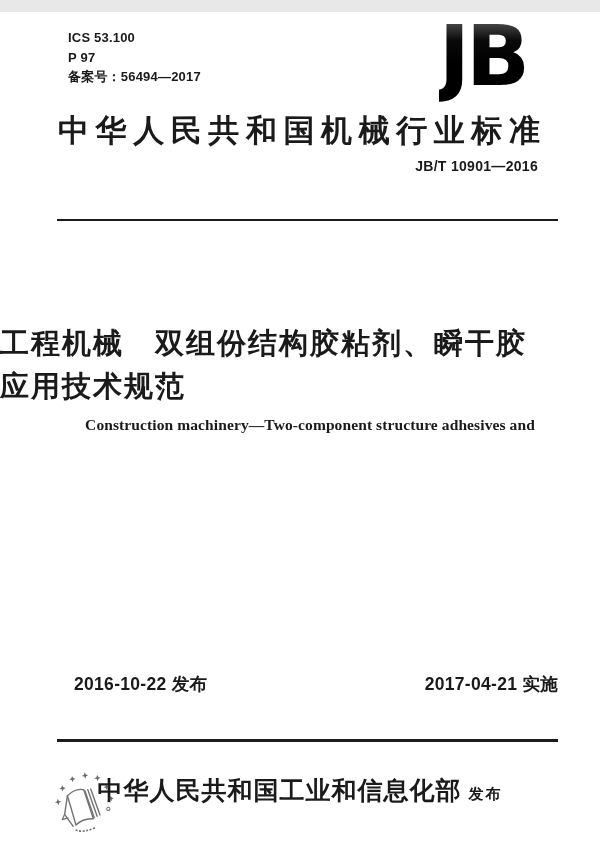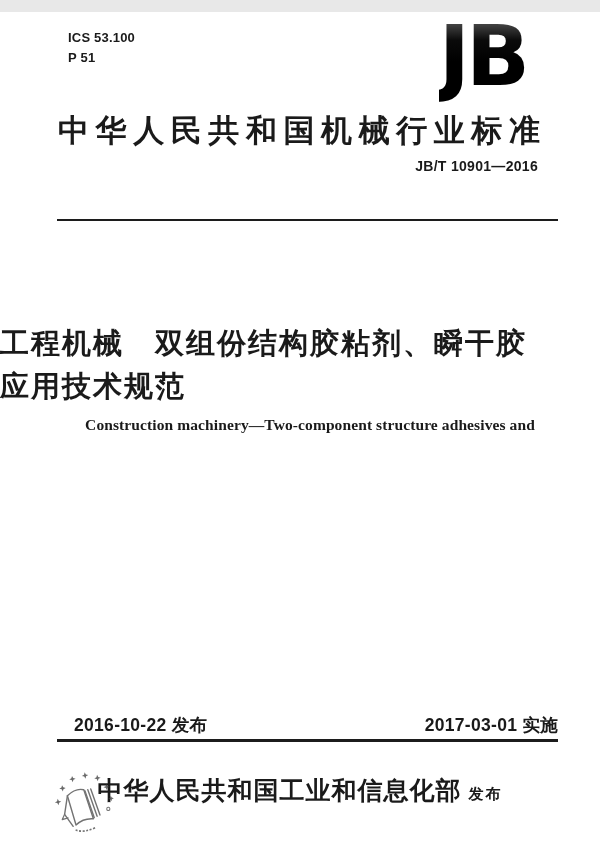--- a/index.html
+++ b/index.html
@@ -59,21 +59,21 @@
   }
   .en-title{
     position:absolute;left:0;right:0;top:402px;
     text-align:center;
     font-family:"Liberation Serif","DejaVu Serif",serif;
     font-size:15.5px;font-weight:bold;line-height:22.5px;
     letter-spacing:.1px;
     padding-left:20px;
   }
   .date-row{
-    position:absolute;left:57px;top:701px;width:501px;
+    position:absolute;left:57px;top:660px;width:501px;
     display:flex;justify-content:space-between;align-items:flex-start;
     font-size:17.5px;font-weight:bold;letter-spacing:.3px;
   }
   .date-issue{padding-left:17px;}
   .publisher-row{
     position:absolute;left:0;right:0;top:762px;
     text-align:center;white-space:nowrap;
   }
   .publisher-name{font-size:25px;font-weight:bold;letter-spacing:1px;}
   .publisher-suffix{font-size:15px;font-weight:bold;letter-spacing:2px;margin-left:7px;}
@@ -82,21 +82,22 @@
     opacity:.78;
   }
 </style>
 </head>
 <body>
 
 <div class="page">
 
   <div class="ics-block">
     <div>ICS 53.100</div>
-    <div>P 51</div>
+    <div>P 97</div>
+    <div>备案号：56494—2017</div>
   </div>
 
   <div class="jb-logo">JB</div>
 
   <div class="org-title">
       <span>中</span>
       <span>华</span>
       <span>人</span>
       <span>民</span>
       <span>共</span>
@@ -120,21 +121,21 @@
     <div>工程机械　双组份结构胶粘剂、瞬干胶</div>
     <div>应用技术规范</div>
   </div>
 
   <div class="en-title">
     <div>Construction machinery—Two-component structure adhesives and</div>
   </div>
 
   <div class="date-row">
     <span class="date-issue">2016-10-22 发布</span>
-    <span class="date-impl">2017-03-01 实施</span>
+    <span class="date-impl">2017-04-21 实施</span>
   </div>
 
   <div class="rule rule-bottom"></div>
 
   <div class="publisher-row">
     <span class="publisher-name">中华人民共和国工业和信息化部</span><span class="publisher-suffix">发布</span>
   </div>
 
   <svg class="stamp" viewBox="0 0 74 78" aria-hidden="true">
     <g transform="rotate(-7 37 40)">

